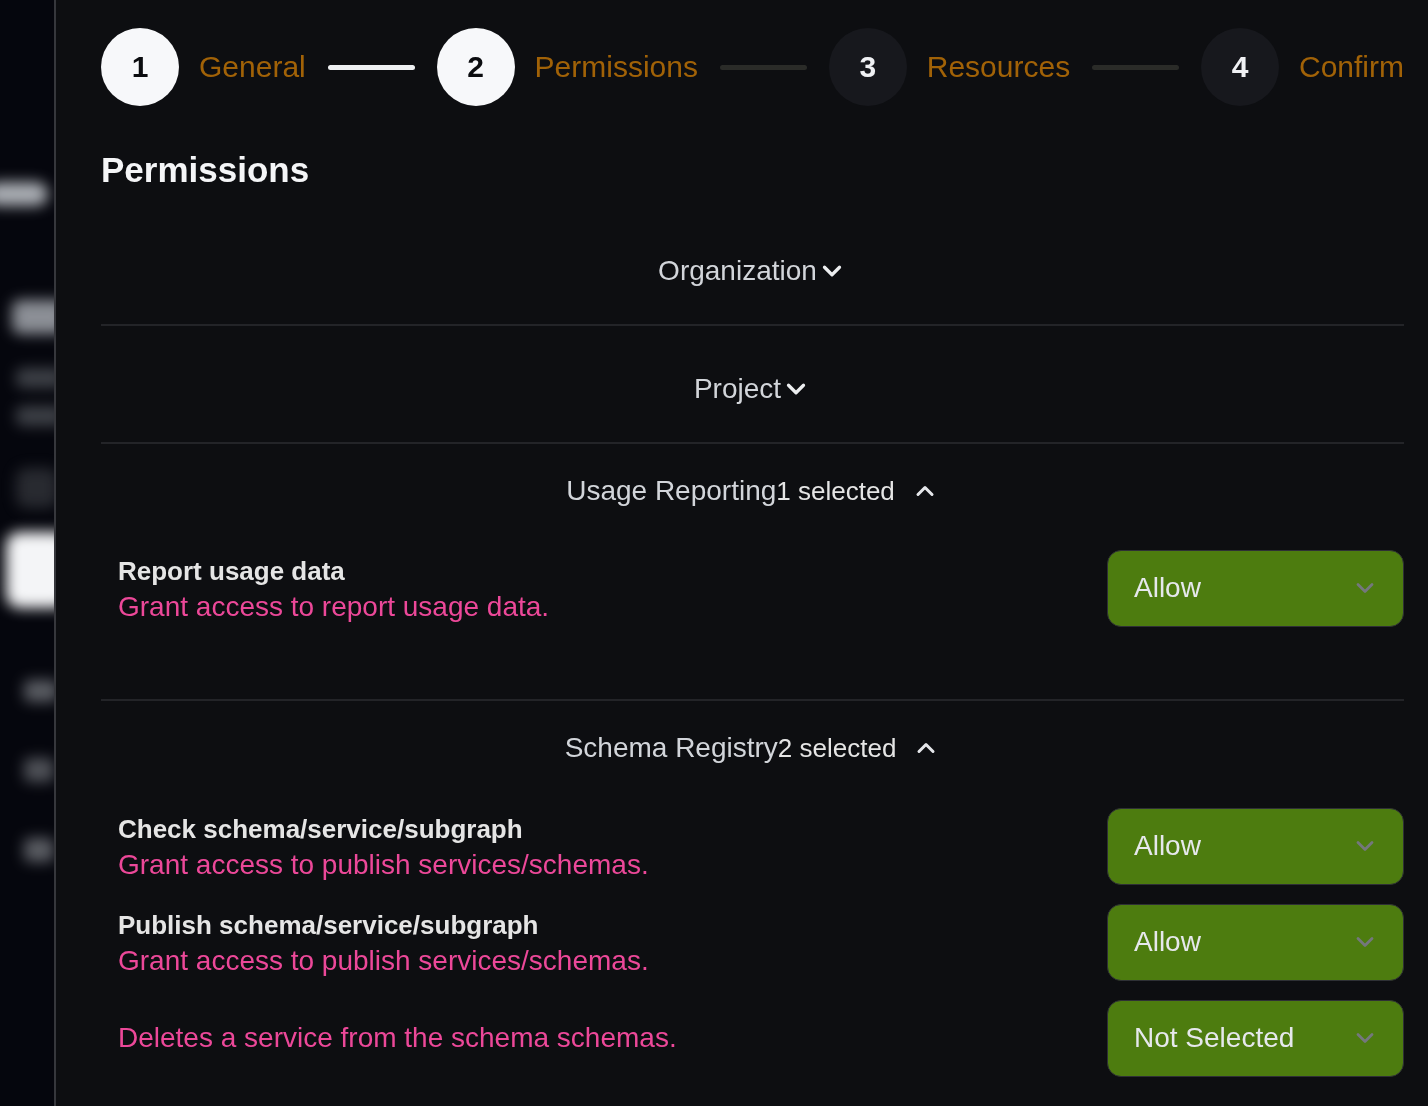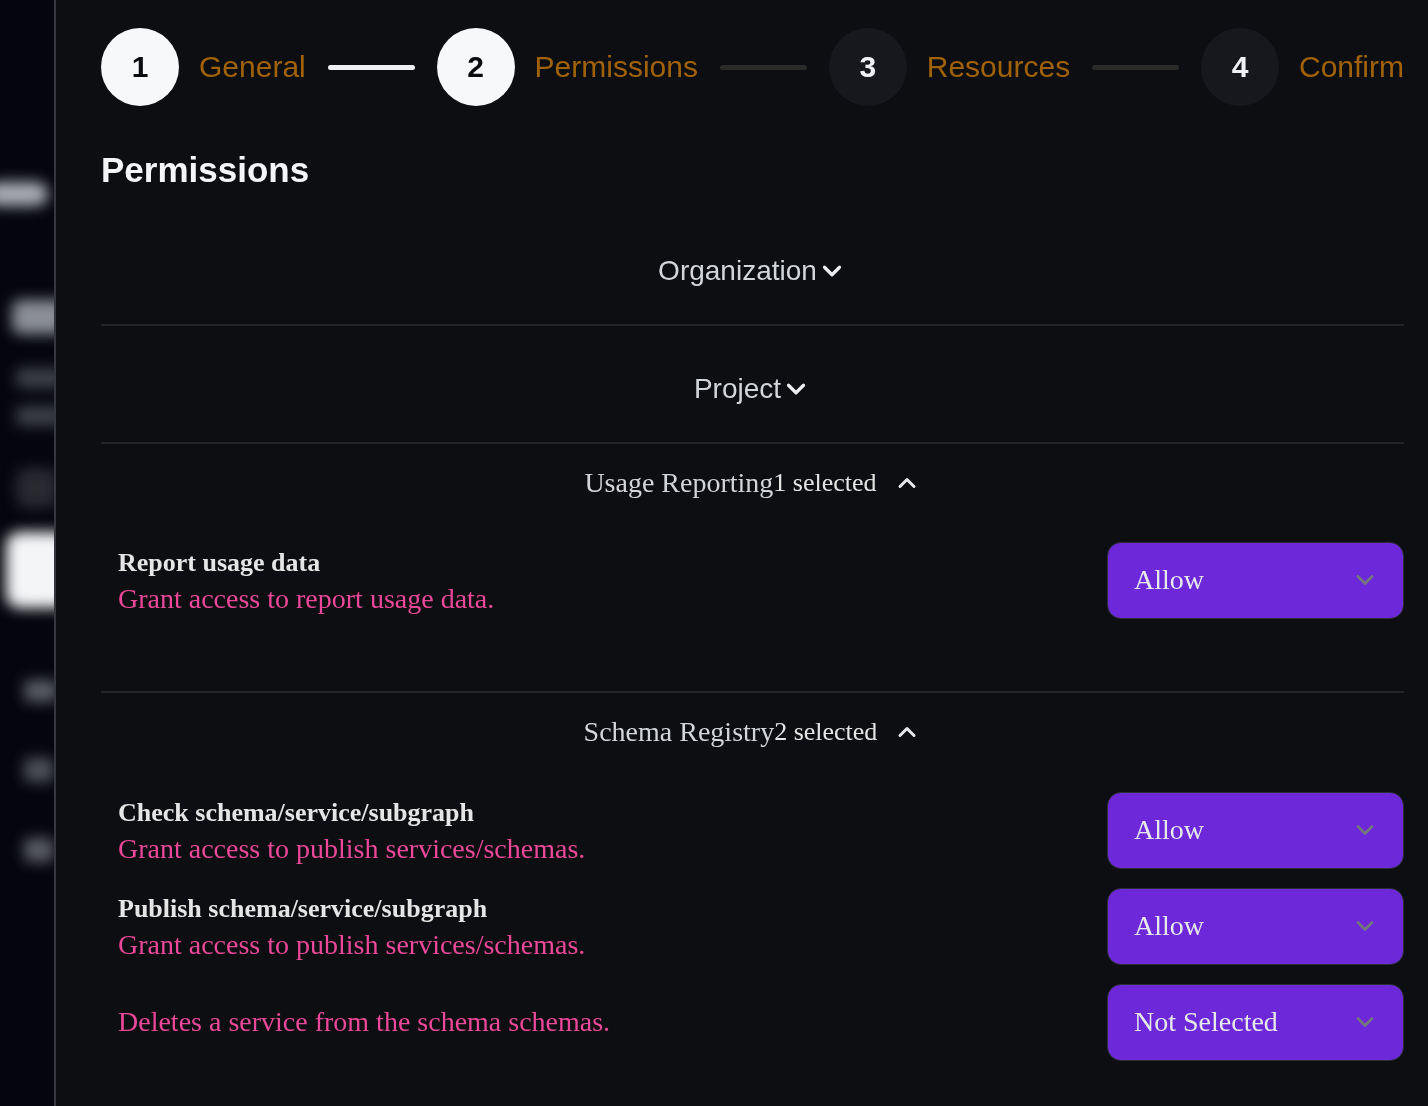--- a/index.html
+++ b/index.html
@@ -59,37 +59,37 @@
   .section-header-row {
     display: flex; align-items: center; justify-content: center;
     height: 42px; cursor: pointer;
   }
   .section-title { font-size: 28px; color: #d2d5da; font-weight: 400; }
   .section-right { display: flex; align-items: center; gap: 16px; color: #e4e6ea; }
   .selected-count { font-size: 26px; color: #e5e5e5; }
   .chev { display: block; }
   .section.collapsed { padding-top: 60px; padding-bottom: 32px; }
   .section.collapsed2 { padding-top: 42px; padding-bottom: 32px; }
-  .section.expanded { padding-top: 18px; font-family: Liberation Serif, serif; }
+  .section.expanded { padding-top: 26px; }
   .divider { height: 2px; background: #232428; width: 100%; }
   
   .items { margin-top: 38px; padding-left: 17px; }
   .items.schema { margin-top: 39px; }
   .item-row {
     display: flex; align-items: center; justify-content: space-between;
     height: 76px; margin-bottom: 20px;
   }
   .item-text { display: flex; flex-direction: column; gap: 3px; }
   .item-title { font-size: 26px; line-height: 34px; font-weight: 700; color: #e5e5e5; }
   .item-desc  { font-size: 28px; line-height: 32px; color: #ec4899; }
   .dropdown {
     flex: 0 0 auto;
     width: 297px; height: 77px;
     border: 1px solid #2e3035; border-radius: 14px;
-    background: #6d28d9;
+    background: #4d7c0f;
     display: flex; align-items: center; justify-content: space-between;
     padding: 0 24px 0 26px;
     cursor: pointer;
   }
   .dropdown-label { font-size: 28px; color: #e6e8ec; }
   .dropdown .chev { color: #74777d; }
   .usage-gap { height: 53px; }
 </style>
 </head>
 <body>

